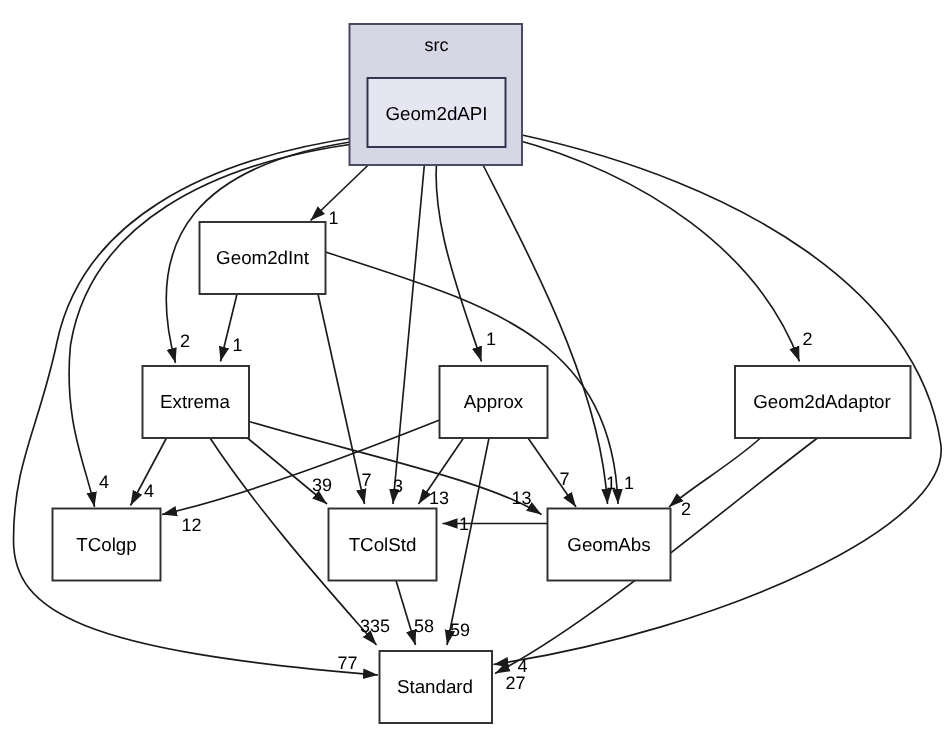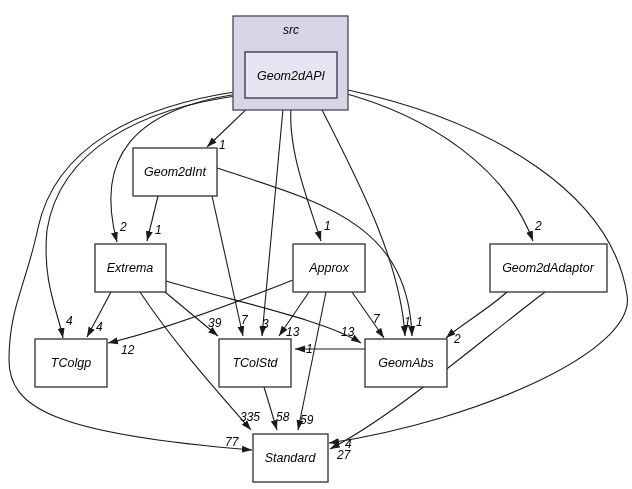--- a/index.html
+++ b/index.html
@@ -1,16 +1,16 @@
 <!DOCTYPE html>
 <html><head>
 <meta charset="utf-8">
 <style>
   html,body{margin:0;padding:0;background:#ffffff;}
-  #canvas{position:relative;width:632px;height:489px;font-family:"Liberation Sans",sans-serif;font-style:italic;}
+  #canvas{position:relative;width:632px;height:489px;font-family:"Liberation Sans",sans-serif;}
   svg{position:absolute;left:0;top:0;}
   .edge{fill:none;stroke:#1a1a1a;stroke-width:1.1;}
   .elabel{font-size:12px;fill:#000;}
   .nlabel{font-size:12.5px;fill:#000;text-anchor:middle;}
   .clabel{font-size:12px;fill:#000;text-anchor:middle;}
   .nodebox{fill:#ffffff;stroke:#303030;stroke-width:1.3;}
   .clusterbox{fill:#d6d6e4;stroke:#46465f;stroke-width:1.3;}
   .mainbox{fill:#e6e6f2;stroke:#30304f;stroke-width:1.3;}
 </style>
 </head>

